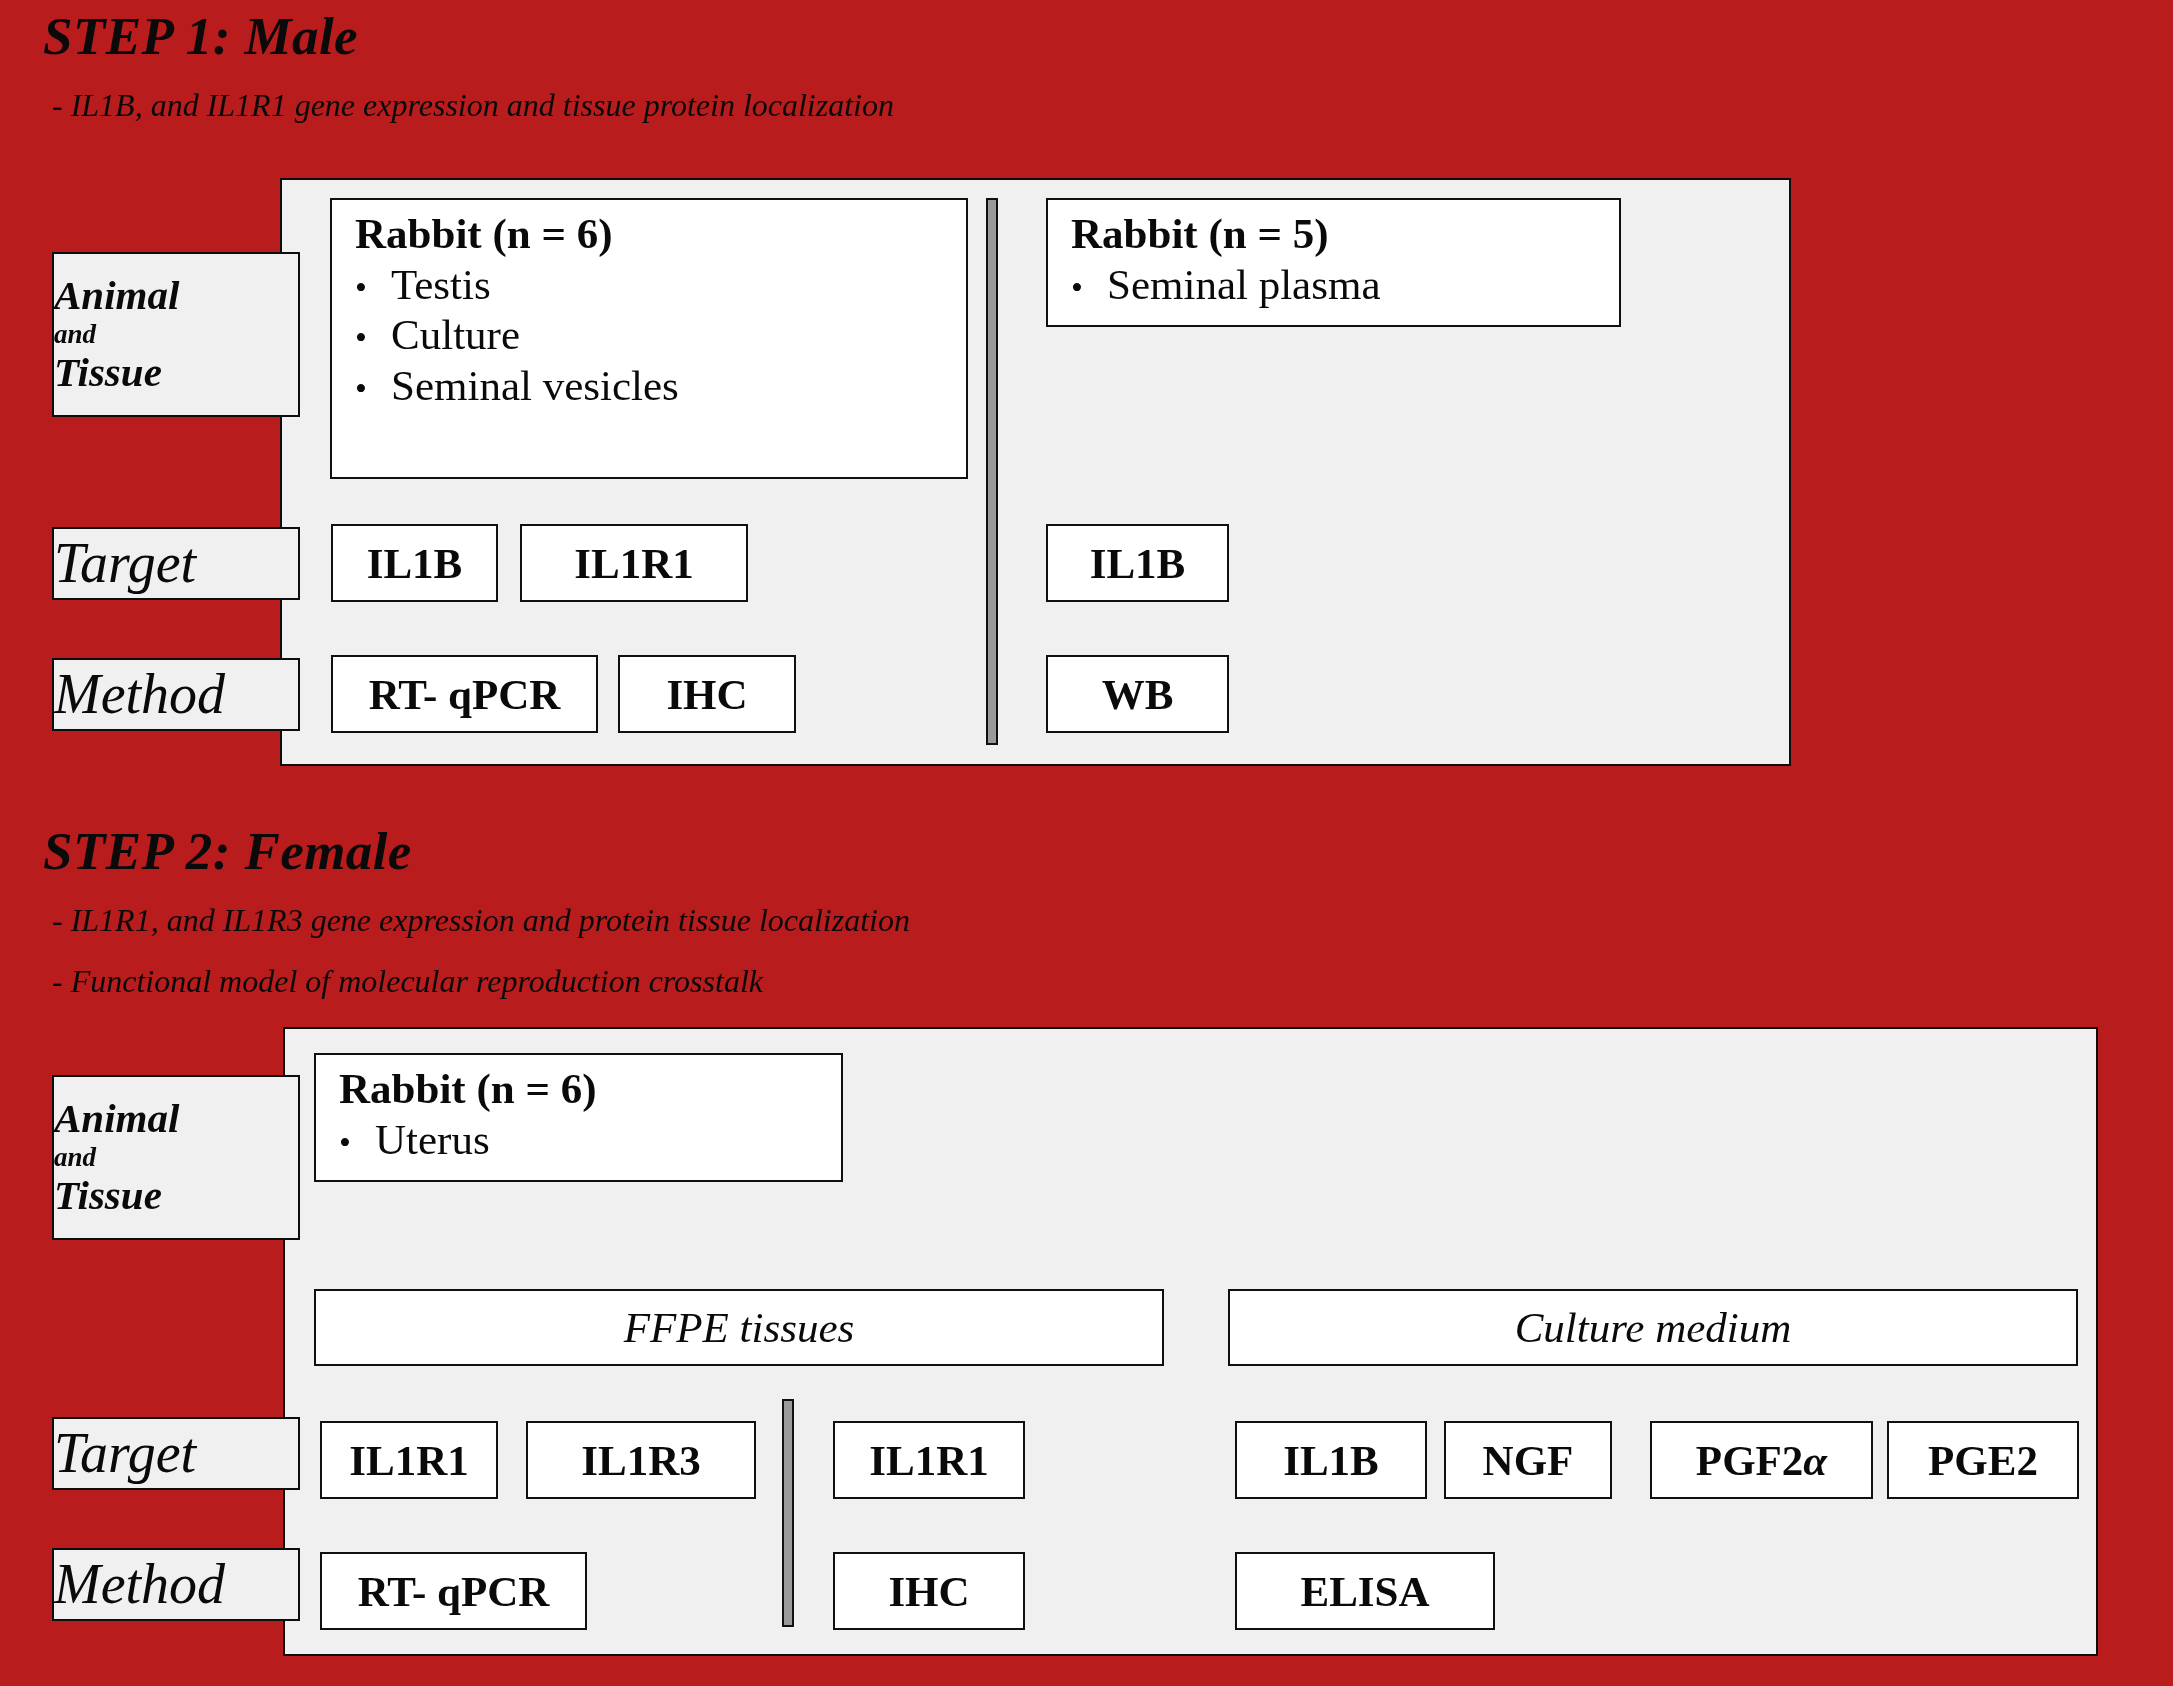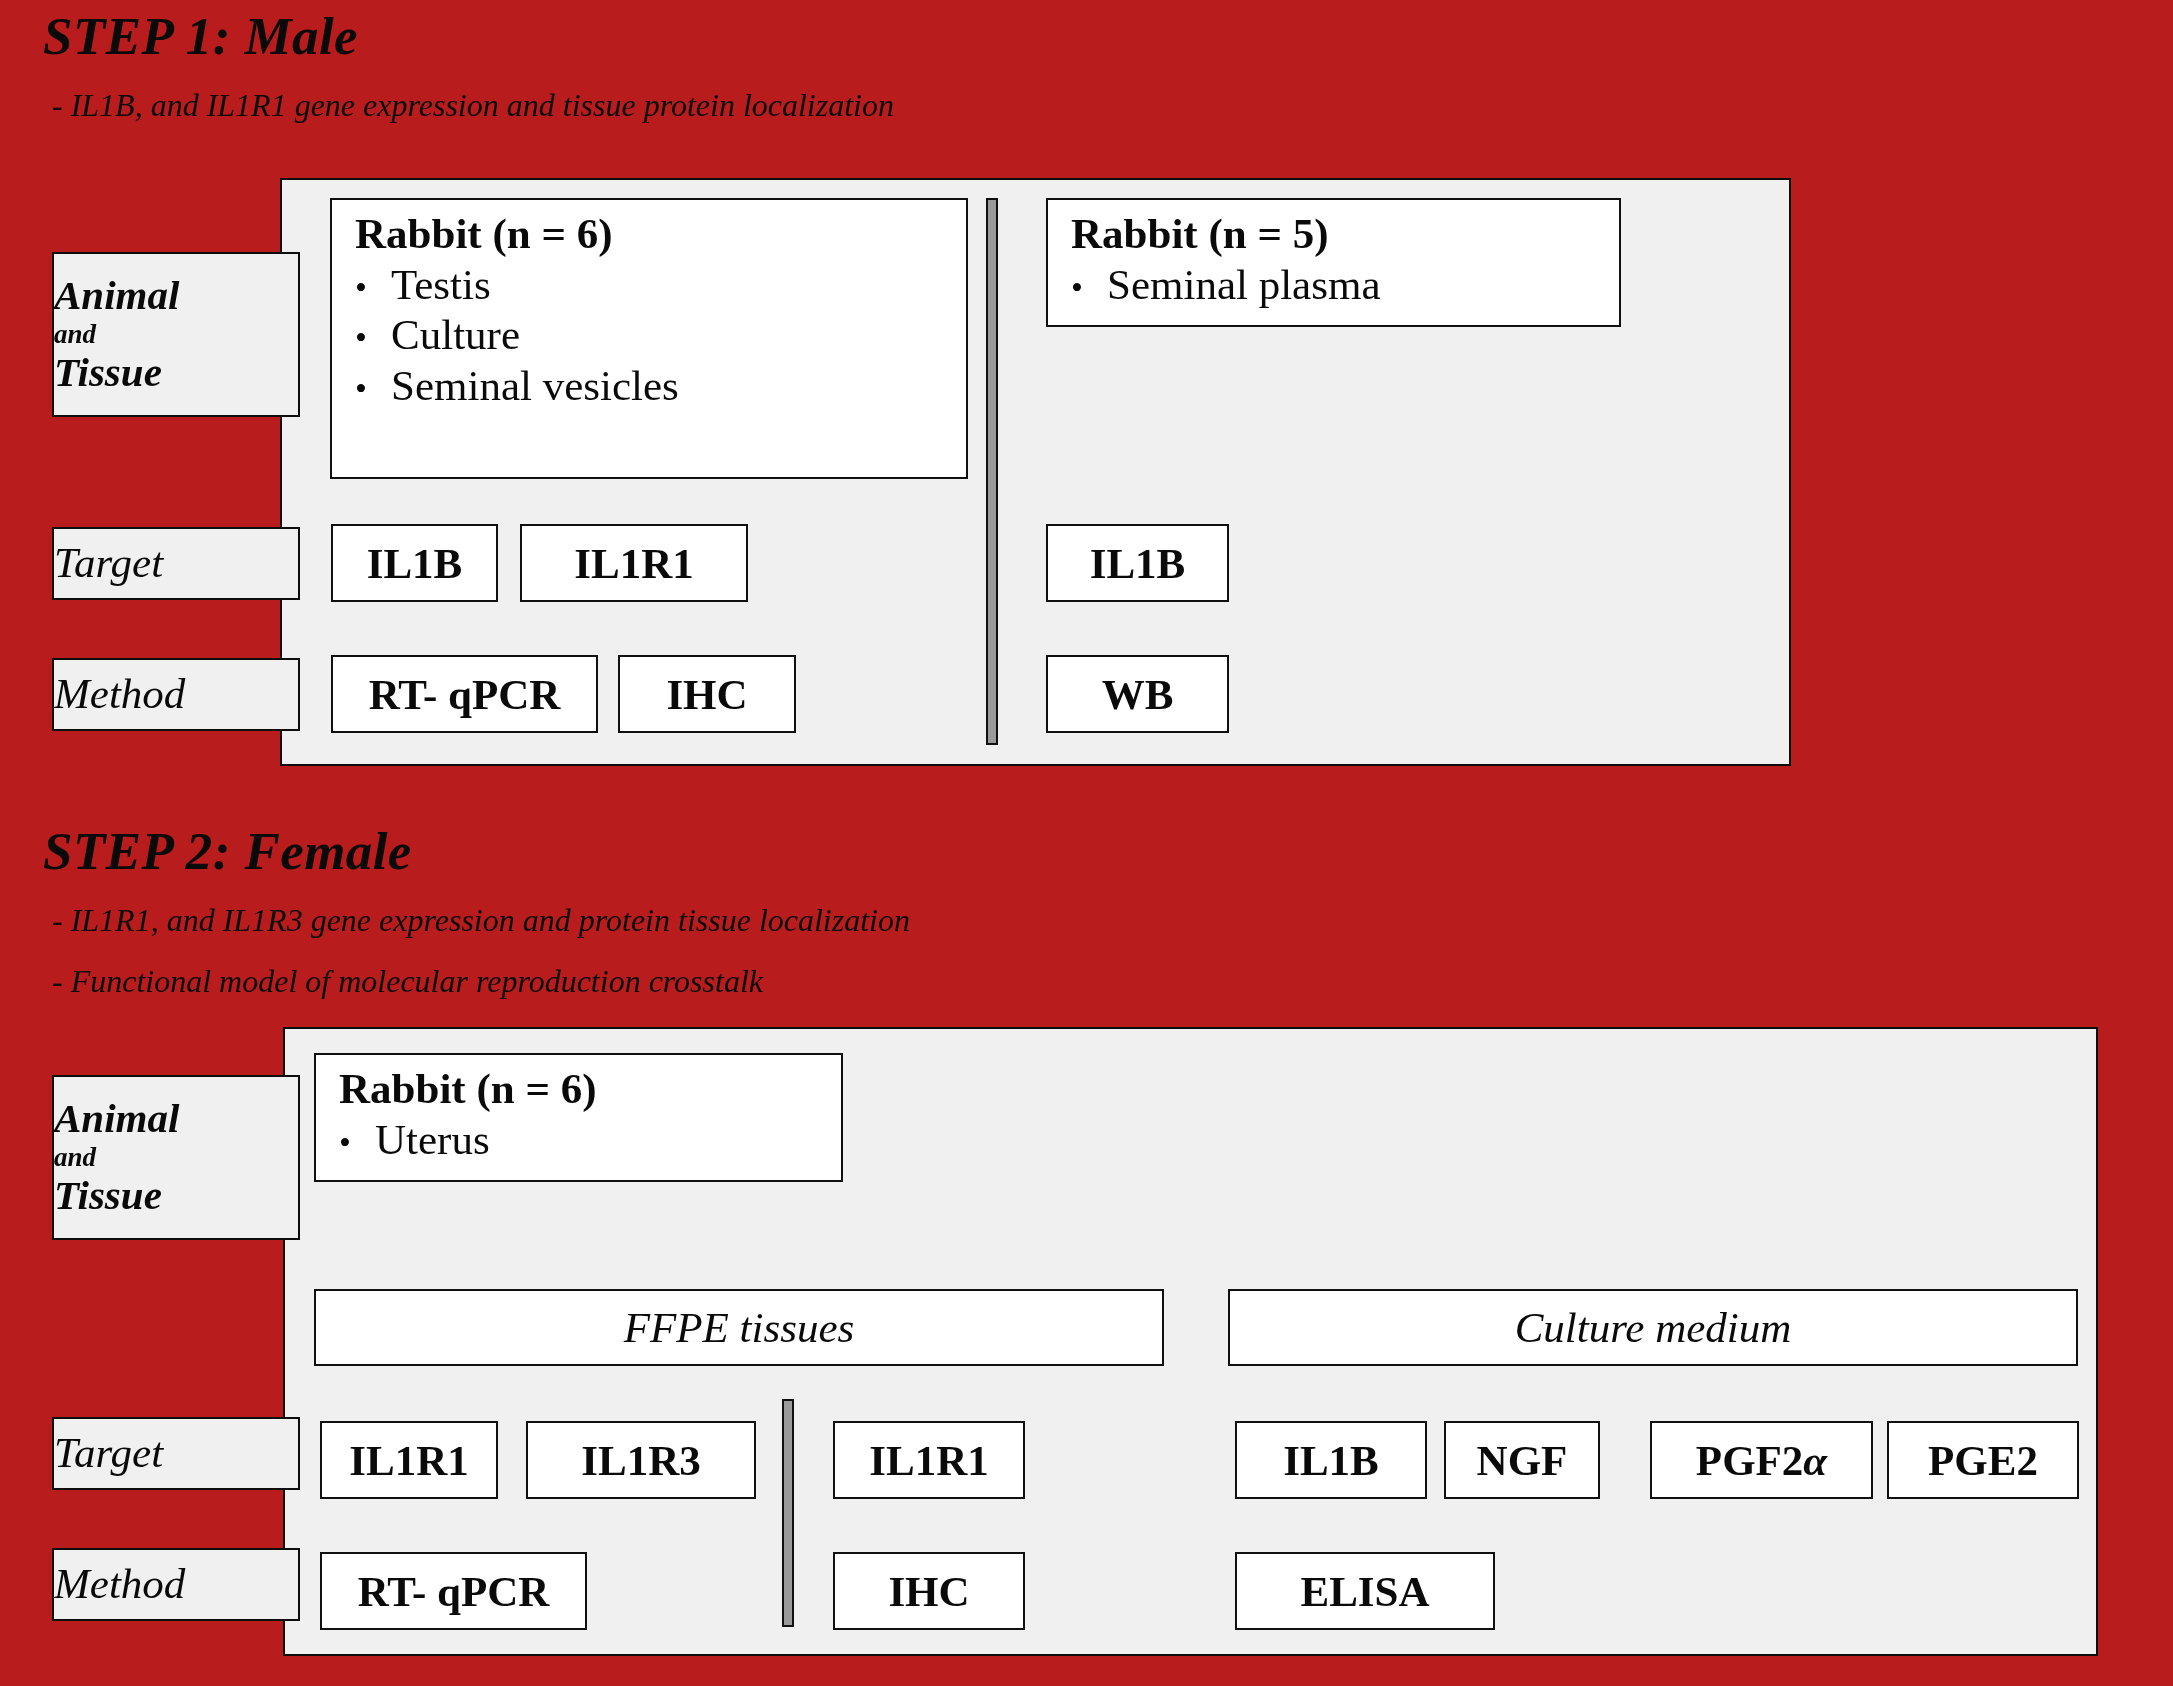--- a/index.html
+++ b/index.html
@@ -66,21 +66,21 @@
   }
   .row-label .lbl-small {
     font-style: italic;
     font-weight: bold;
     font-size: 27px;
     line-height: 1.12;
     white-space: nowrap;
   }
   .row-label.simple .lbl-main {
     font-weight: normal;
-    font-size: 43px;
+    font-size: 56px;
   }
 
   
   .wbox {
     position: absolute;
     background: #ffffff;
     border: 2.7px solid #101010;
     box-sizing: border-box;
     z-index: 4;
   }
@@ -251,21 +251,21 @@
     <span class="chip-text">IL1R3</span>
   </div>
 
   <div class="wbox centered" style="left:833px; top:1421px; width:192px; height:78px;">
     <span class="chip-text">IL1R1</span>
   </div>
 
   <div class="wbox centered" style="left:1235px; top:1421px; width:192px; height:78px;">
     <span class="chip-text">IL1B</span>
   </div>
-  <div class="wbox centered" style="left:1444px; top:1421px; width:156px; height:78px;">
+  <div class="wbox centered" style="left:1444px; top:1421px; width:168px; height:78px;">
     <span class="chip-text">NGF</span>
   </div>
   <div class="wbox centered" style="left:1650px; top:1421px; width:223px; height:78px;">
     <span class="chip-text"><span>PGF2</span><span class="alpha">α</span></span>
   </div>
   <div class="wbox centered" style="left:1887px; top:1421px; width:192px; height:78px;">
     <span class="chip-text">PGE2</span>
   </div>
 
   <div class="wbox centered" style="left:320px; top:1552px; width:267px; height:78px;">

